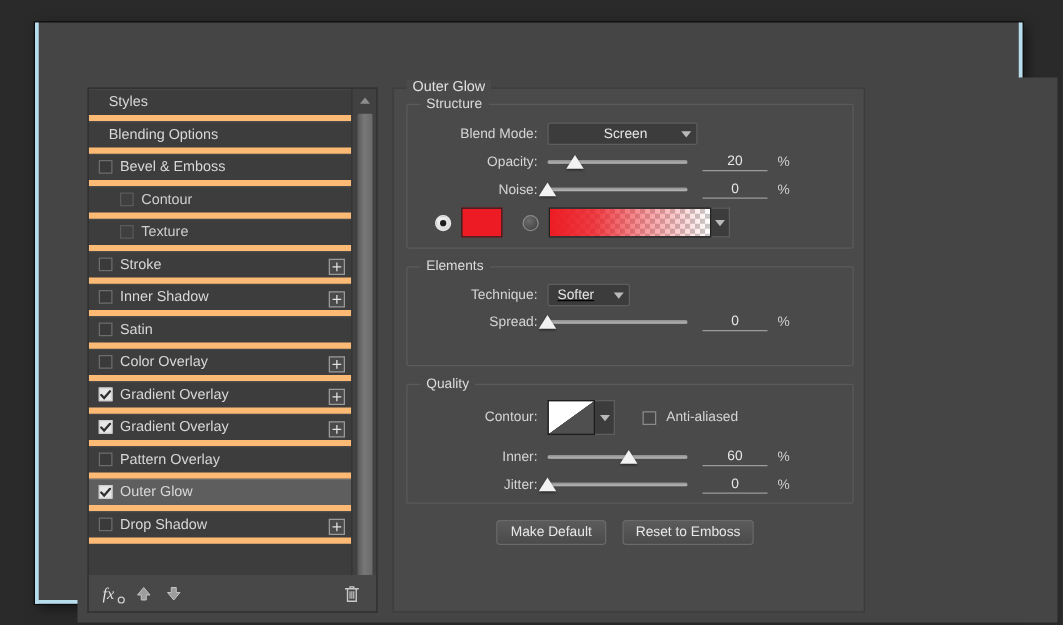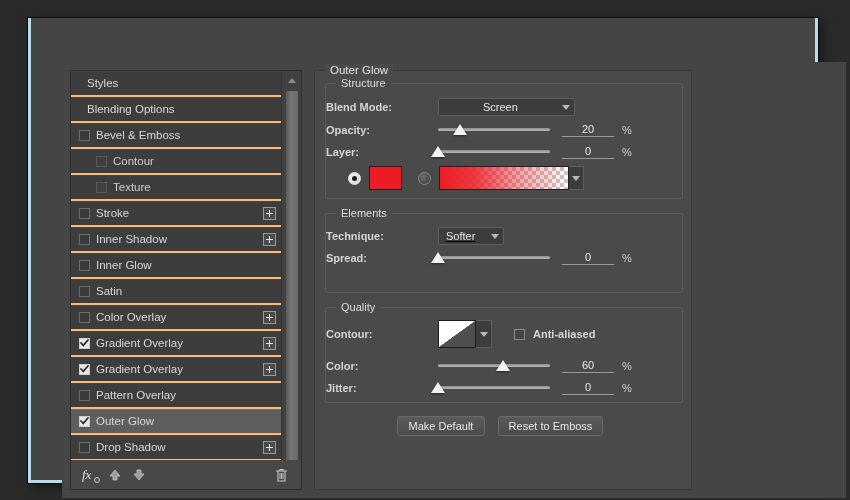--- a/index.html
+++ b/index.html
@@ -74,21 +74,21 @@
   }
   #styles-list {
     position: absolute; left:0; top:0;
     width: 211px; height: 100%;
     overflow: hidden;
   }
   .style-row {
     position: relative;
     height: 26px;
     display: flex; align-items: center;
-    border-bottom: 2px solid #fdba74;
+    border-bottom: 5px solid #fdba74;
     box-shadow: inset 0 1px 0 #464646;
     padding-left: 8px;
     box-sizing: border-box;
     cursor: pointer;
     text-align: right;
   }
   .style-row.no-chk { padding-left: 10px; }
   .style-row.indent { padding-left: 25px; }
   .style-row.selected {
     background: #5e5e5e;
@@ -193,22 +193,22 @@
     box-sizing: border-box;
   }
   .grp-label {
     position: absolute; top: -7px; left: 10px;
     font-size: 11px; color: #dcdcdc;
     background: #4a4a4a; padding: 0 5px;
   }
   .row { position: absolute; display: flex; align-items: center; }
   .lbl {
     font-size: 11px; color: #d5d5d5;
+    text-align: right;
     white-space: nowrap;
-    font-weight: bold;
   }
 
   
   .dd {
     height: 18px;
     background: #3c3c3c;
     border: 1px solid #5e5e5e;
     border-radius: 2px;
     box-sizing: border-box;
     display: flex; align-items: center;
@@ -430,24 +430,20 @@
               <span class="style-label">Stroke</span>
               <span class="plus-btn"></span>
             </div>
             <div class="style-row">
               <span class="chk"></span>
               <span class="style-label">Inner Shadow</span>
               <span class="plus-btn"></span>
             </div>
             <div class="style-row">
               <span class="chk"></span>
-              <span class="style-label">Inner Glow</span>
-            </div>
-            <div class="style-row">
-              <span class="chk"></span>
               <span class="style-label">Satin</span>
             </div>
             <div class="style-row">
               <span class="chk"></span>
               <span class="style-label">Color Overlay</span>
               <span class="plus-btn"></span>
             </div>
             <div class="style-row">
               <span class="chk on">
                 <svg width="9" height="8" viewBox="0 0 9 8">
@@ -523,38 +519,38 @@
 
       <div id="settings">
 
         <div class="section-title" style="left:10px; top:-7px;">Outer Glow</div>
 
         <div class="group" style="left:10px; top:12px; width:358px; height:116px;">
           <div class="grp-label">Structure</div>
 
           <div class="row" style="left:0; top:14px; width:100%;">
             <div class="lbl" style="width:104px;">Blend Mode:</div>
-            <div class="dd" style="width:137px; margin-left:8px;padding-left:44px;">
+            <div class="dd" style="width:120px; margin-left:8px;padding-left:44px;">
               <span class="dd-val">Screen</span>
               <span class="chev"></span>
             </div>
           </div>
 
           <div class="row" style="left:0; top:38px; width:100%;">
             <div class="lbl" style="width:104px;">Opacity:</div>
             <div class="slider" style="width:112px; margin-left:8px;">
               <div class="track"></div>
               <div class="knob" style="left:20%;"></div>
             </div>
             <div class="num" style="margin-left:12px;">20</div>
             <div class="unit">%</div>
           </div>
 
           <div class="row" style="left:0; top:60px; width:100%;">
-            <div class="lbl" style="width:104px;">Layer:</div>
+            <div class="lbl" style="width:104px;">Noise:</div>
             <div class="slider" style="width:112px; margin-left:8px;">
               <div class="track"></div>
               <div class="knob" style="left:0%;"></div>
             </div>
             <div class="num" style="margin-left:12px;">0</div>
             <div class="unit">%</div>
           </div>
 
           <div class="row" style="left:22px; top:82px;">
             <div class="radio on">
@@ -605,21 +601,21 @@
               <div id="contour-swatch"></div>
               <div id="contour-dd">
                 <span class="chev" style="margin-left:0;"></span>
               </div>
             </div>
             <div class="sq-chk" style="margin-left:22px;"></div>
             <span class="lbl" style="margin-left:8px;">Anti-aliased</span>
           </div>
 
           <div class="row" style="left:0; top:50px; width:100%;">
-            <div class="lbl" style="width:104px;">Color:</div>
+            <div class="lbl" style="width:104px;">Inner:</div>
             <div class="slider" style="width:112px; margin-left:8px;">
               <div class="track"></div>
               <div class="knob" style="left:58%;"></div>
             </div>
             <div class="num" style="margin-left:12px;">60</div>
             <div class="unit">%</div>
           </div>
 
           <div class="row" style="left:0; top:72px; width:100%;">
             <div class="lbl" style="width:104px;">Jitter:</div>

